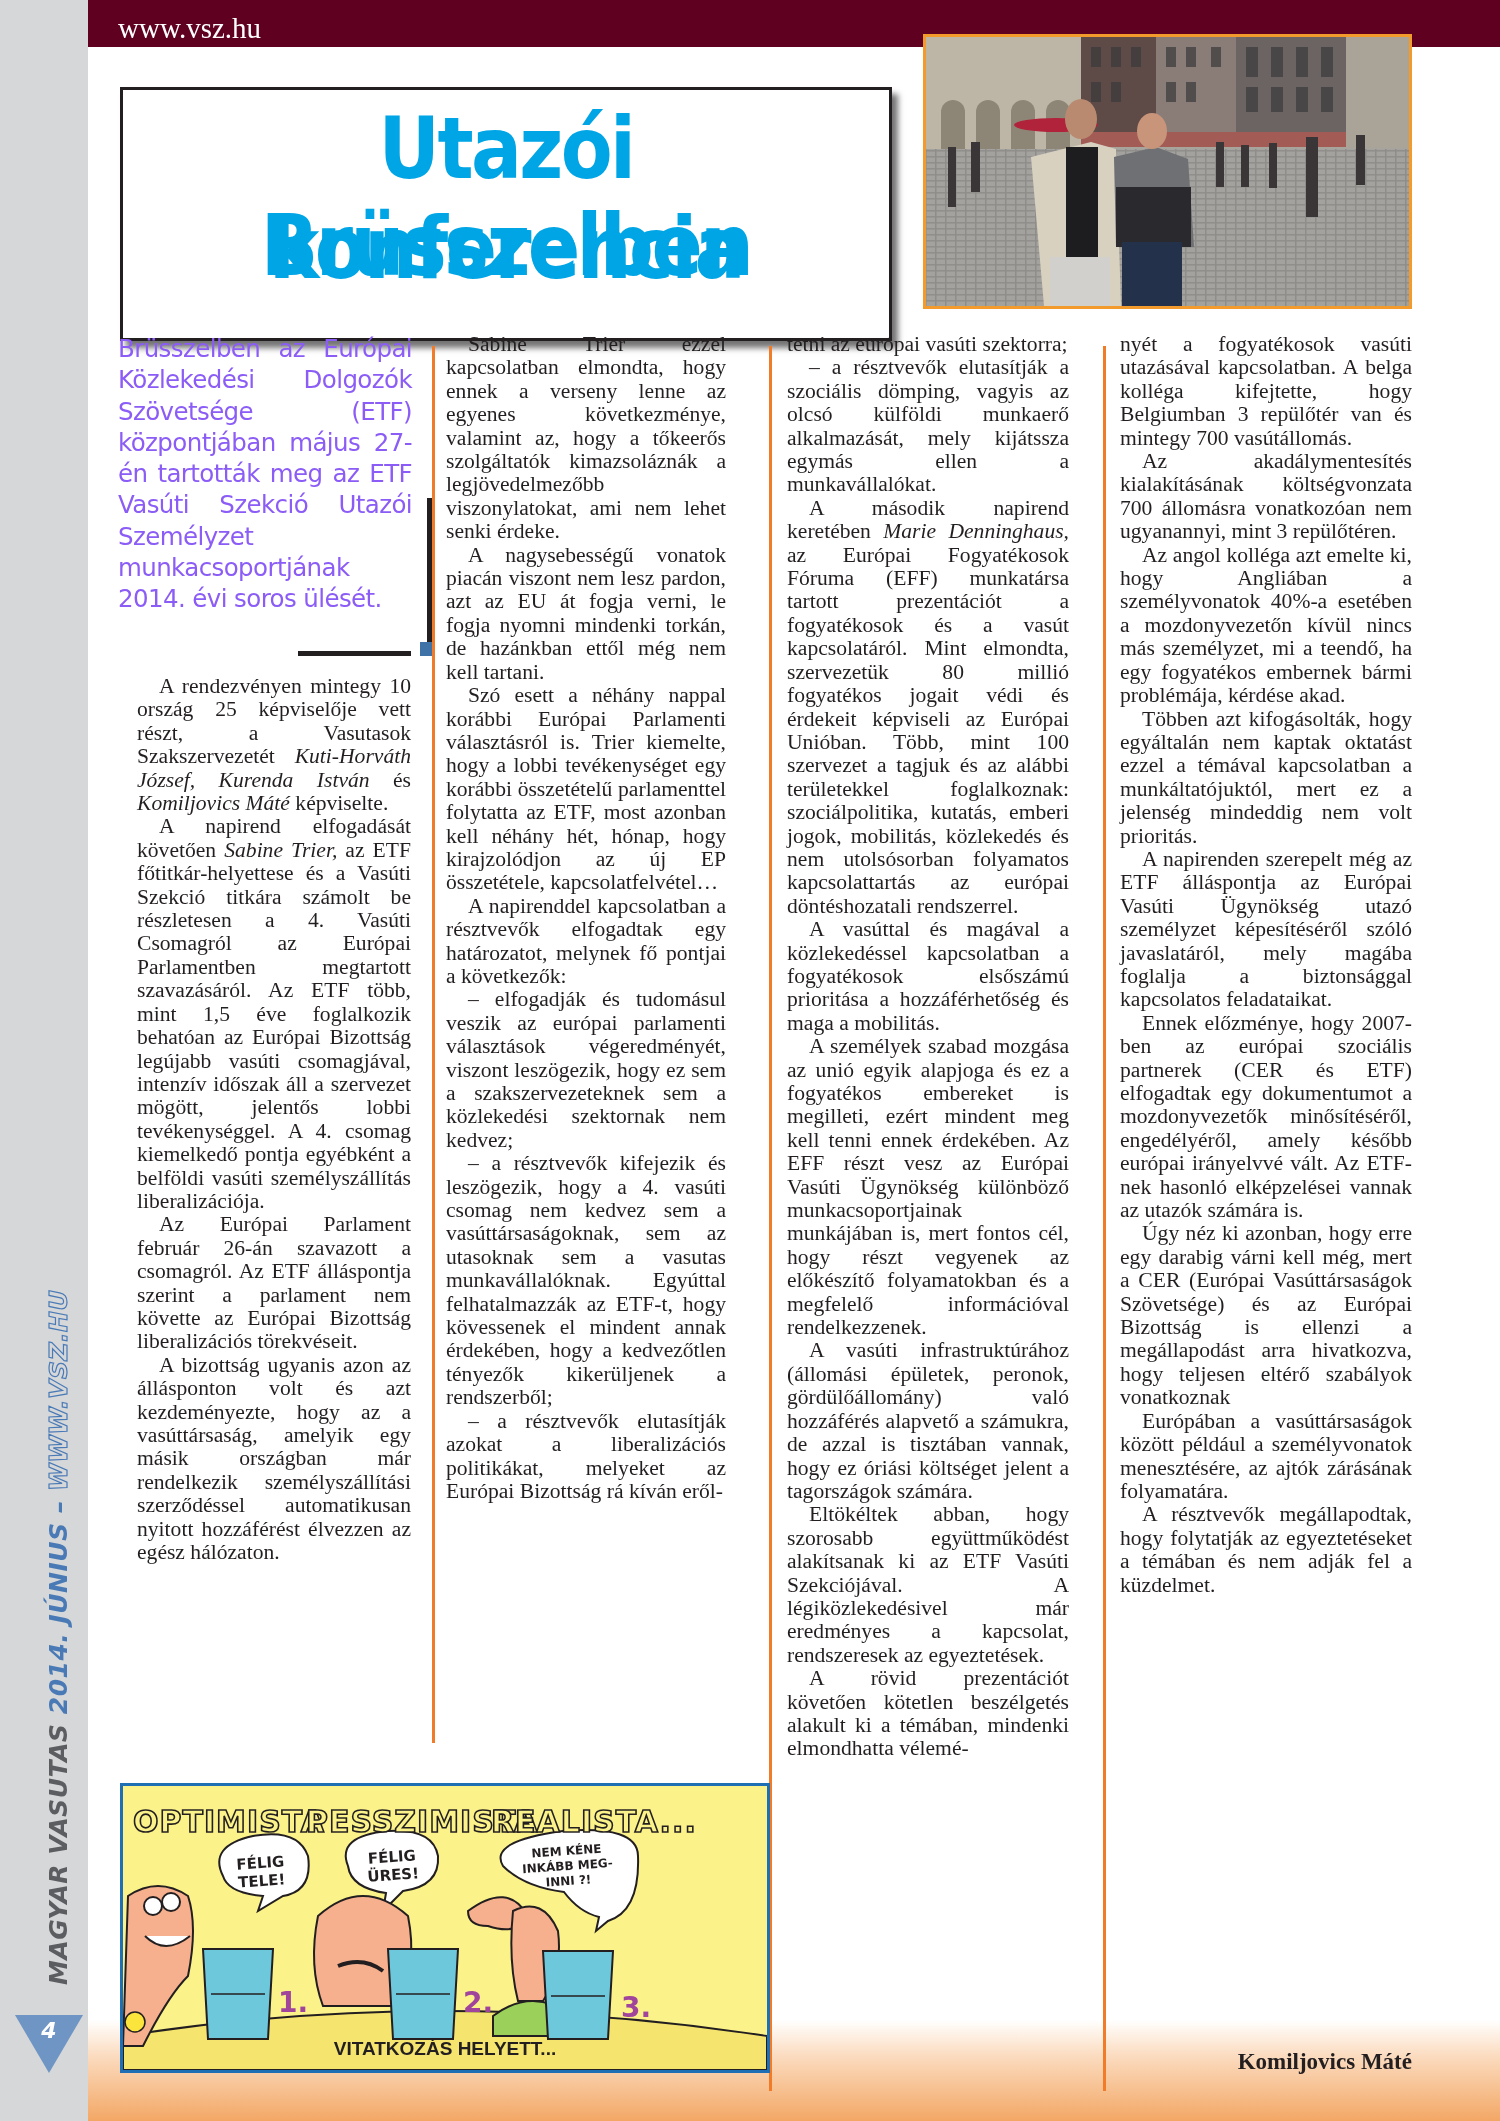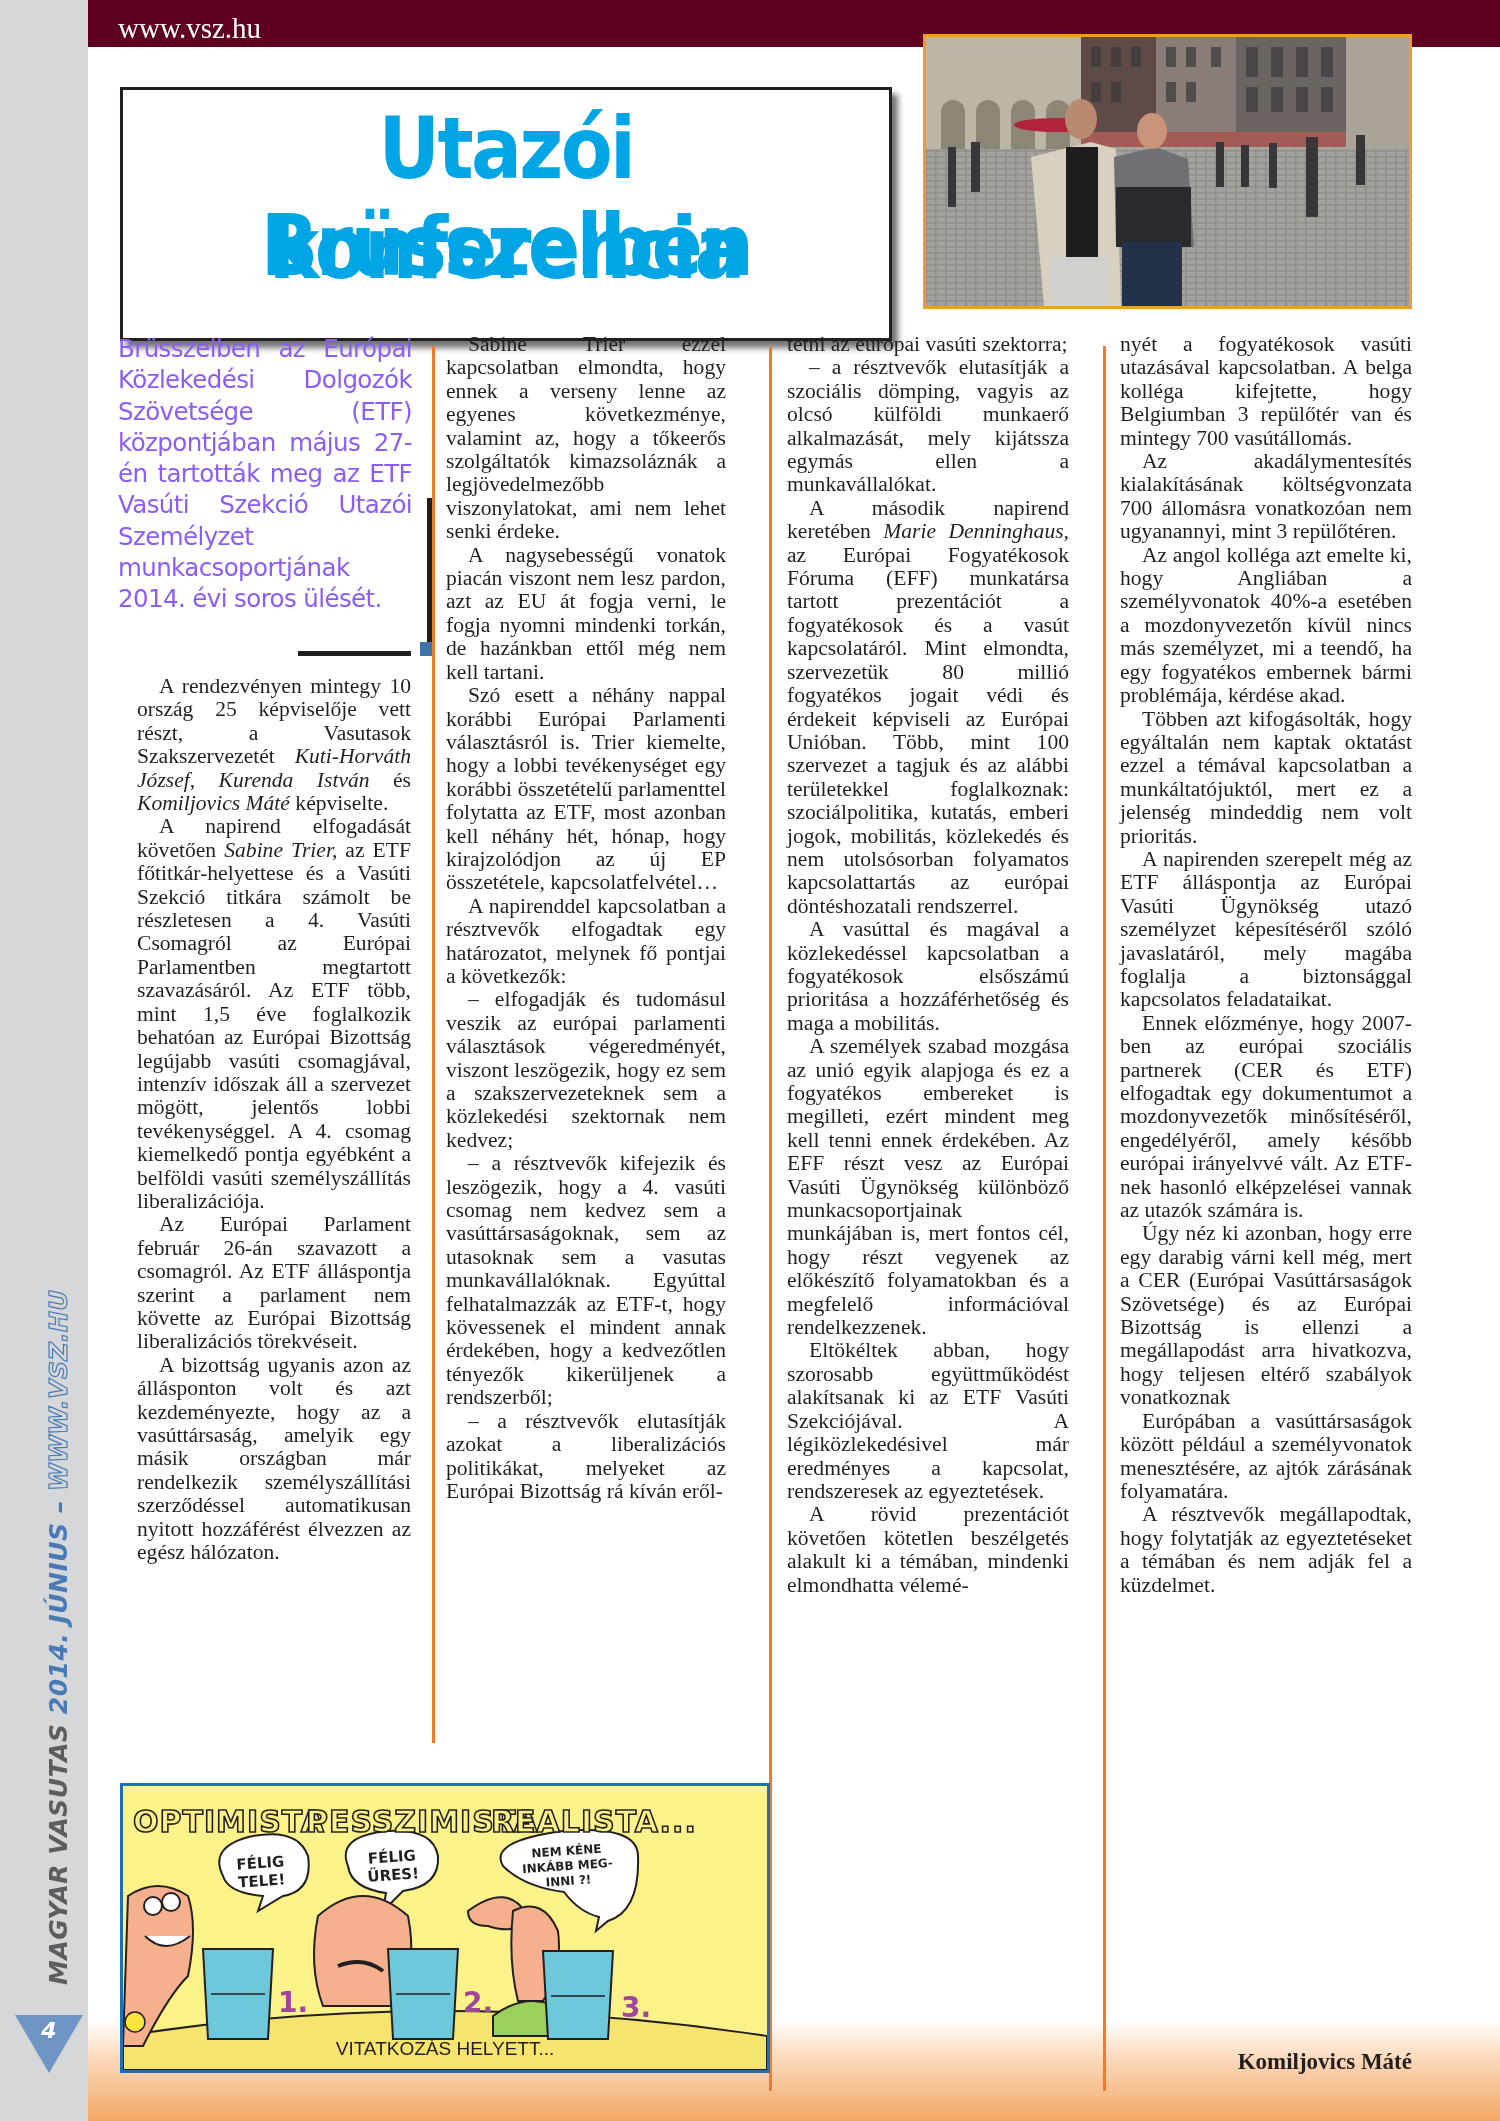--- a/index.html
+++ b/index.html
@@ -104,21 +104,21 @@
   .ct-bubble {
     position: absolute; font-family: "DejaVu Sans", sans-serif; font-size: 15px; font-weight: bold;
     color: #231f20; text-align: center; line-height: 18px; transform: rotate(-4deg);
   }
   .ct-num {
     position: absolute; font-family: "DejaVu Sans", sans-serif; font-weight: bold; font-size: 28px;
     color: #a0449c;
   }
   .ct-caption {
     position: absolute; left: 0; width: 100%; top: 252px; text-align: center;
-    font-family: "Liberation Sans", sans-serif; font-weight: normal; font-size: 19px; color: #231f20;
+    font-family: "Liberation Sans", sans-serif; font-weight: bold; font-size: 19px; color: #231f20;
   }
 </style>
 </head>
 <body>
 
 <div class="side-band"></div>
 <div class="side-vertical"><span class="mv">MAGYAR VASUTAS</span><span class="dt"> 2014. JÚNIUS – </span><span class="url">WWW.VSZ.HU</span></div>
 <div class="page-tri"></div>
 <div class="page-num">4</div>
 
@@ -224,20 +224,21 @@
   <p>– a résztvevők kifejezik és leszögezik, hogy a 4. vasúti csomag nem kedvez sem a vasúttársaságoknak, sem az utasoknak sem a vasutas munkavállalóknak. Egyúttal felhatalmazzák az ETF-t, hogy kövessenek el mindent annak érdekében, hogy a kedvezőtlen tényezők kikerüljenek a rendszerből;</p>
   <p>– a résztvevők elutasítják azokat a liberalizációs politikákat, melyeket az Európai Bizottság rá kíván eről-</p>
 </div>
 
 <div class="col col3">
   <p class="noind">tetni az európai vasúti szektorra;</p>
   <p>– a résztvevők elutasítják a szociális dömping, vagyis az olcsó külföldi munkaerő alkalmazását, mely kijátssza egymás ellen a munkavállalókat.</p>
   <p><span>A második napirend keretében </span><i>Marie Denninghaus,</i><span> az Európai Fogyatékosok Fóruma (EFF) munkatársa tartott prezentációt a fogyatékosok és a vasút kapcsolatáról. Mint elmondta, szervezetük 80 millió fogyatékos jogait védi és érdekeit képviseli az Európai Unióban. Több, mint 100 szervezet a tagjuk és az alábbi területekkel foglalkoznak: szociálpolitika, kutatás, emberi jogok, mobilitás, közlekedés és nem utolsósorban folyamatos kapcsolattartás az európai döntéshozatali rendszerrel.</span></p>
   <p>A vasúttal és magával a közlekedéssel kapcsolatban a fogyatékosok elsőszámú prioritása a hozzáférhetőség és maga a mobilitás.</p>
   <p>A személyek szabad mozgása az unió egyik alapjoga és ez a fogyatékos embereket is megilleti, ezért mindent meg kell tenni ennek érdekében. Az EFF részt vesz az Európai Vasúti Ügynökség különböző munkacsoportjainak munkájában is, mert fontos cél, hogy részt vegyenek az előkészítő folyamatokban és a megfelelő információval rendelkezzenek.</p>
+  <p>A vasúti infrastruktúrához (állomási épületek, peronok, gördülőállomány) való hozzáférés alapvető a számukra, de azzal is tisztában vannak, hogy ez óriási költséget jelent a tagországok számára.</p>
   <p>Eltökéltek abban, hogy szorosabb együttműködést alakítsanak ki az ETF Vasúti Szekciójával. A légiközlekedésivel már eredményes a kapcsolat, rendszeresek az egyeztetések.</p>
   <p>A rövid prezentációt követően kötetlen beszélgetés alakult ki a témában, mindenki elmondhatta vélemé-</p>
 </div>
 
 <div class="col col4">
   <p class="noind">nyét a fogyatékosok vasúti utazásával kapcsolatban. A belga kolléga kifejtette, hogy Belgiumban 3 repülőtér van és mintegy 700 vasútállomás.</p>
   <p>Az akadálymentesítés kialakításának költségvonzata 700 állomásra vonatkozóan nem ugyanannyi, mint 3 repülőtéren.</p>
   <p>Az angol kolléga azt emelte ki, hogy Angliában a személyvonatok 40%-a esetében a mozdonyvezetőn kívül nincs más személyzet, mi a teendő, ha egy fogyatékos embernek bármi problémája, kérdése akad.</p>
   <p>Többen azt kifogásolták, hogy egyáltalán nem kaptak oktatást ezzel a témával kapcsolatban a munkáltatójuktól, mert ez a jelenség mindeddig nem volt prioritás.</p>
   <p>A napirenden szerepelt még az ETF álláspontja az Európai Vasúti Ügynökség utazó személyzet képesítéséről szóló javaslatáról, mely magába foglalja a biztonsággal kapcsolatos feladataikat.</p>

